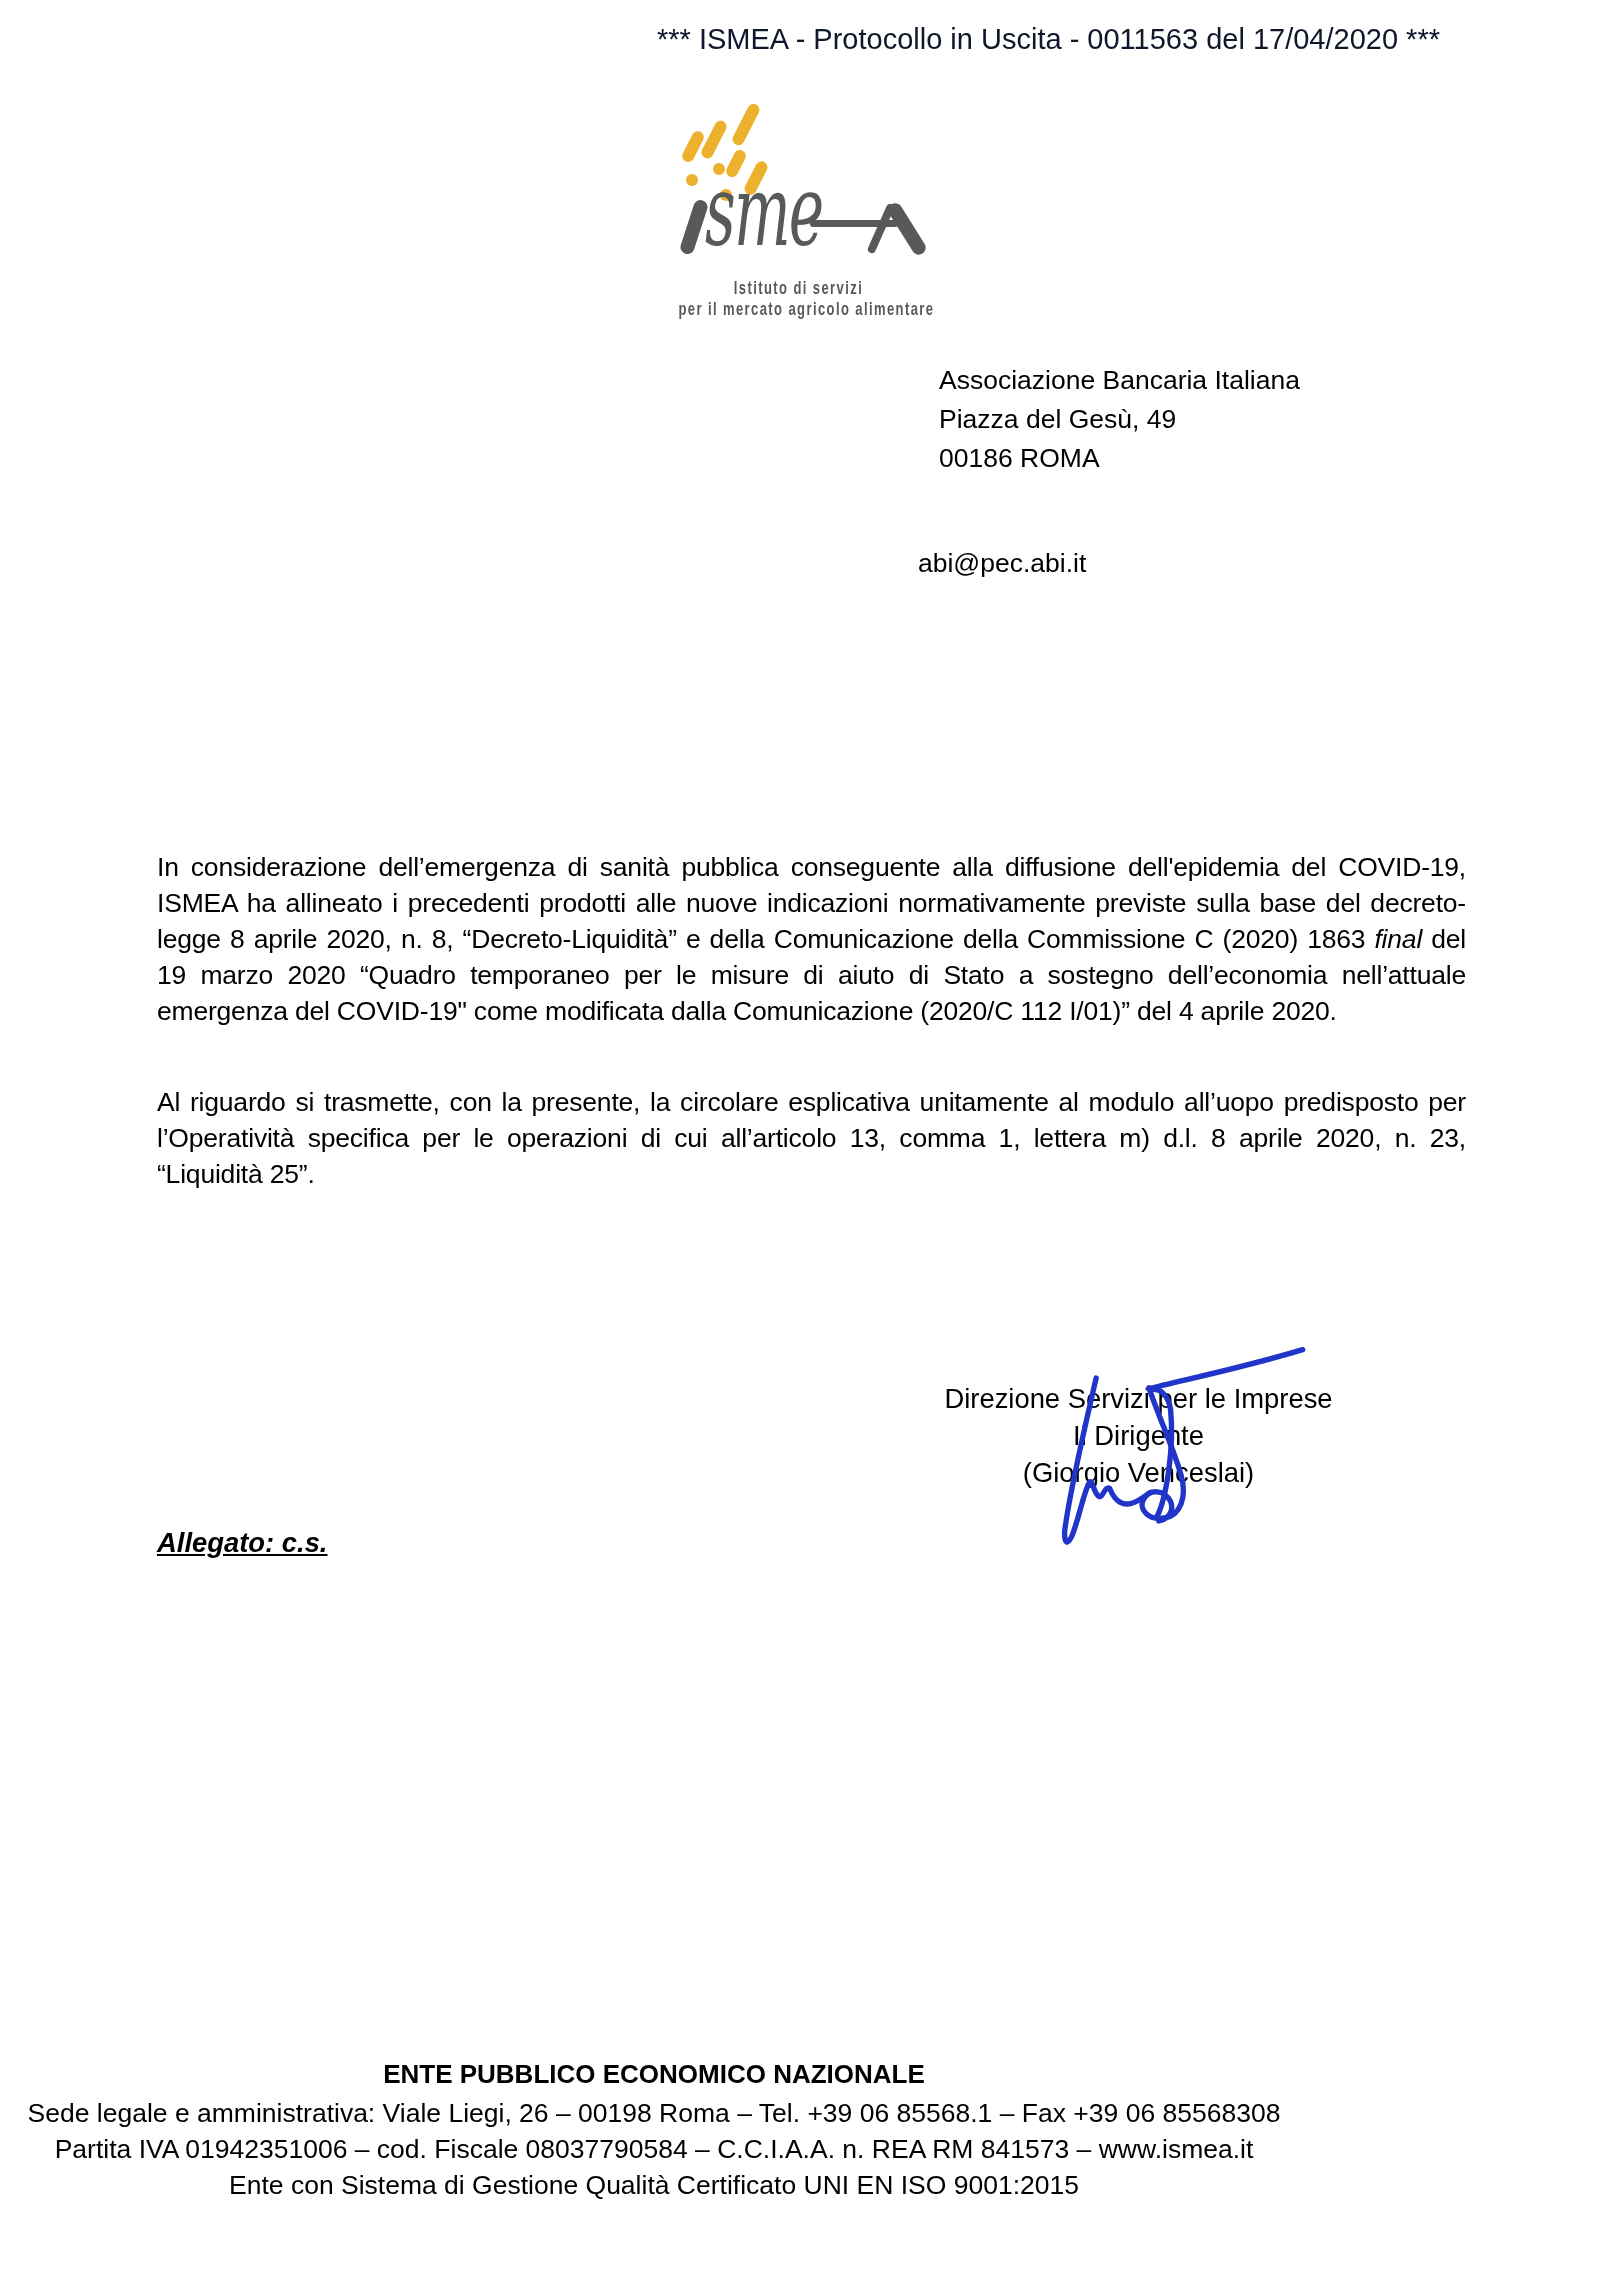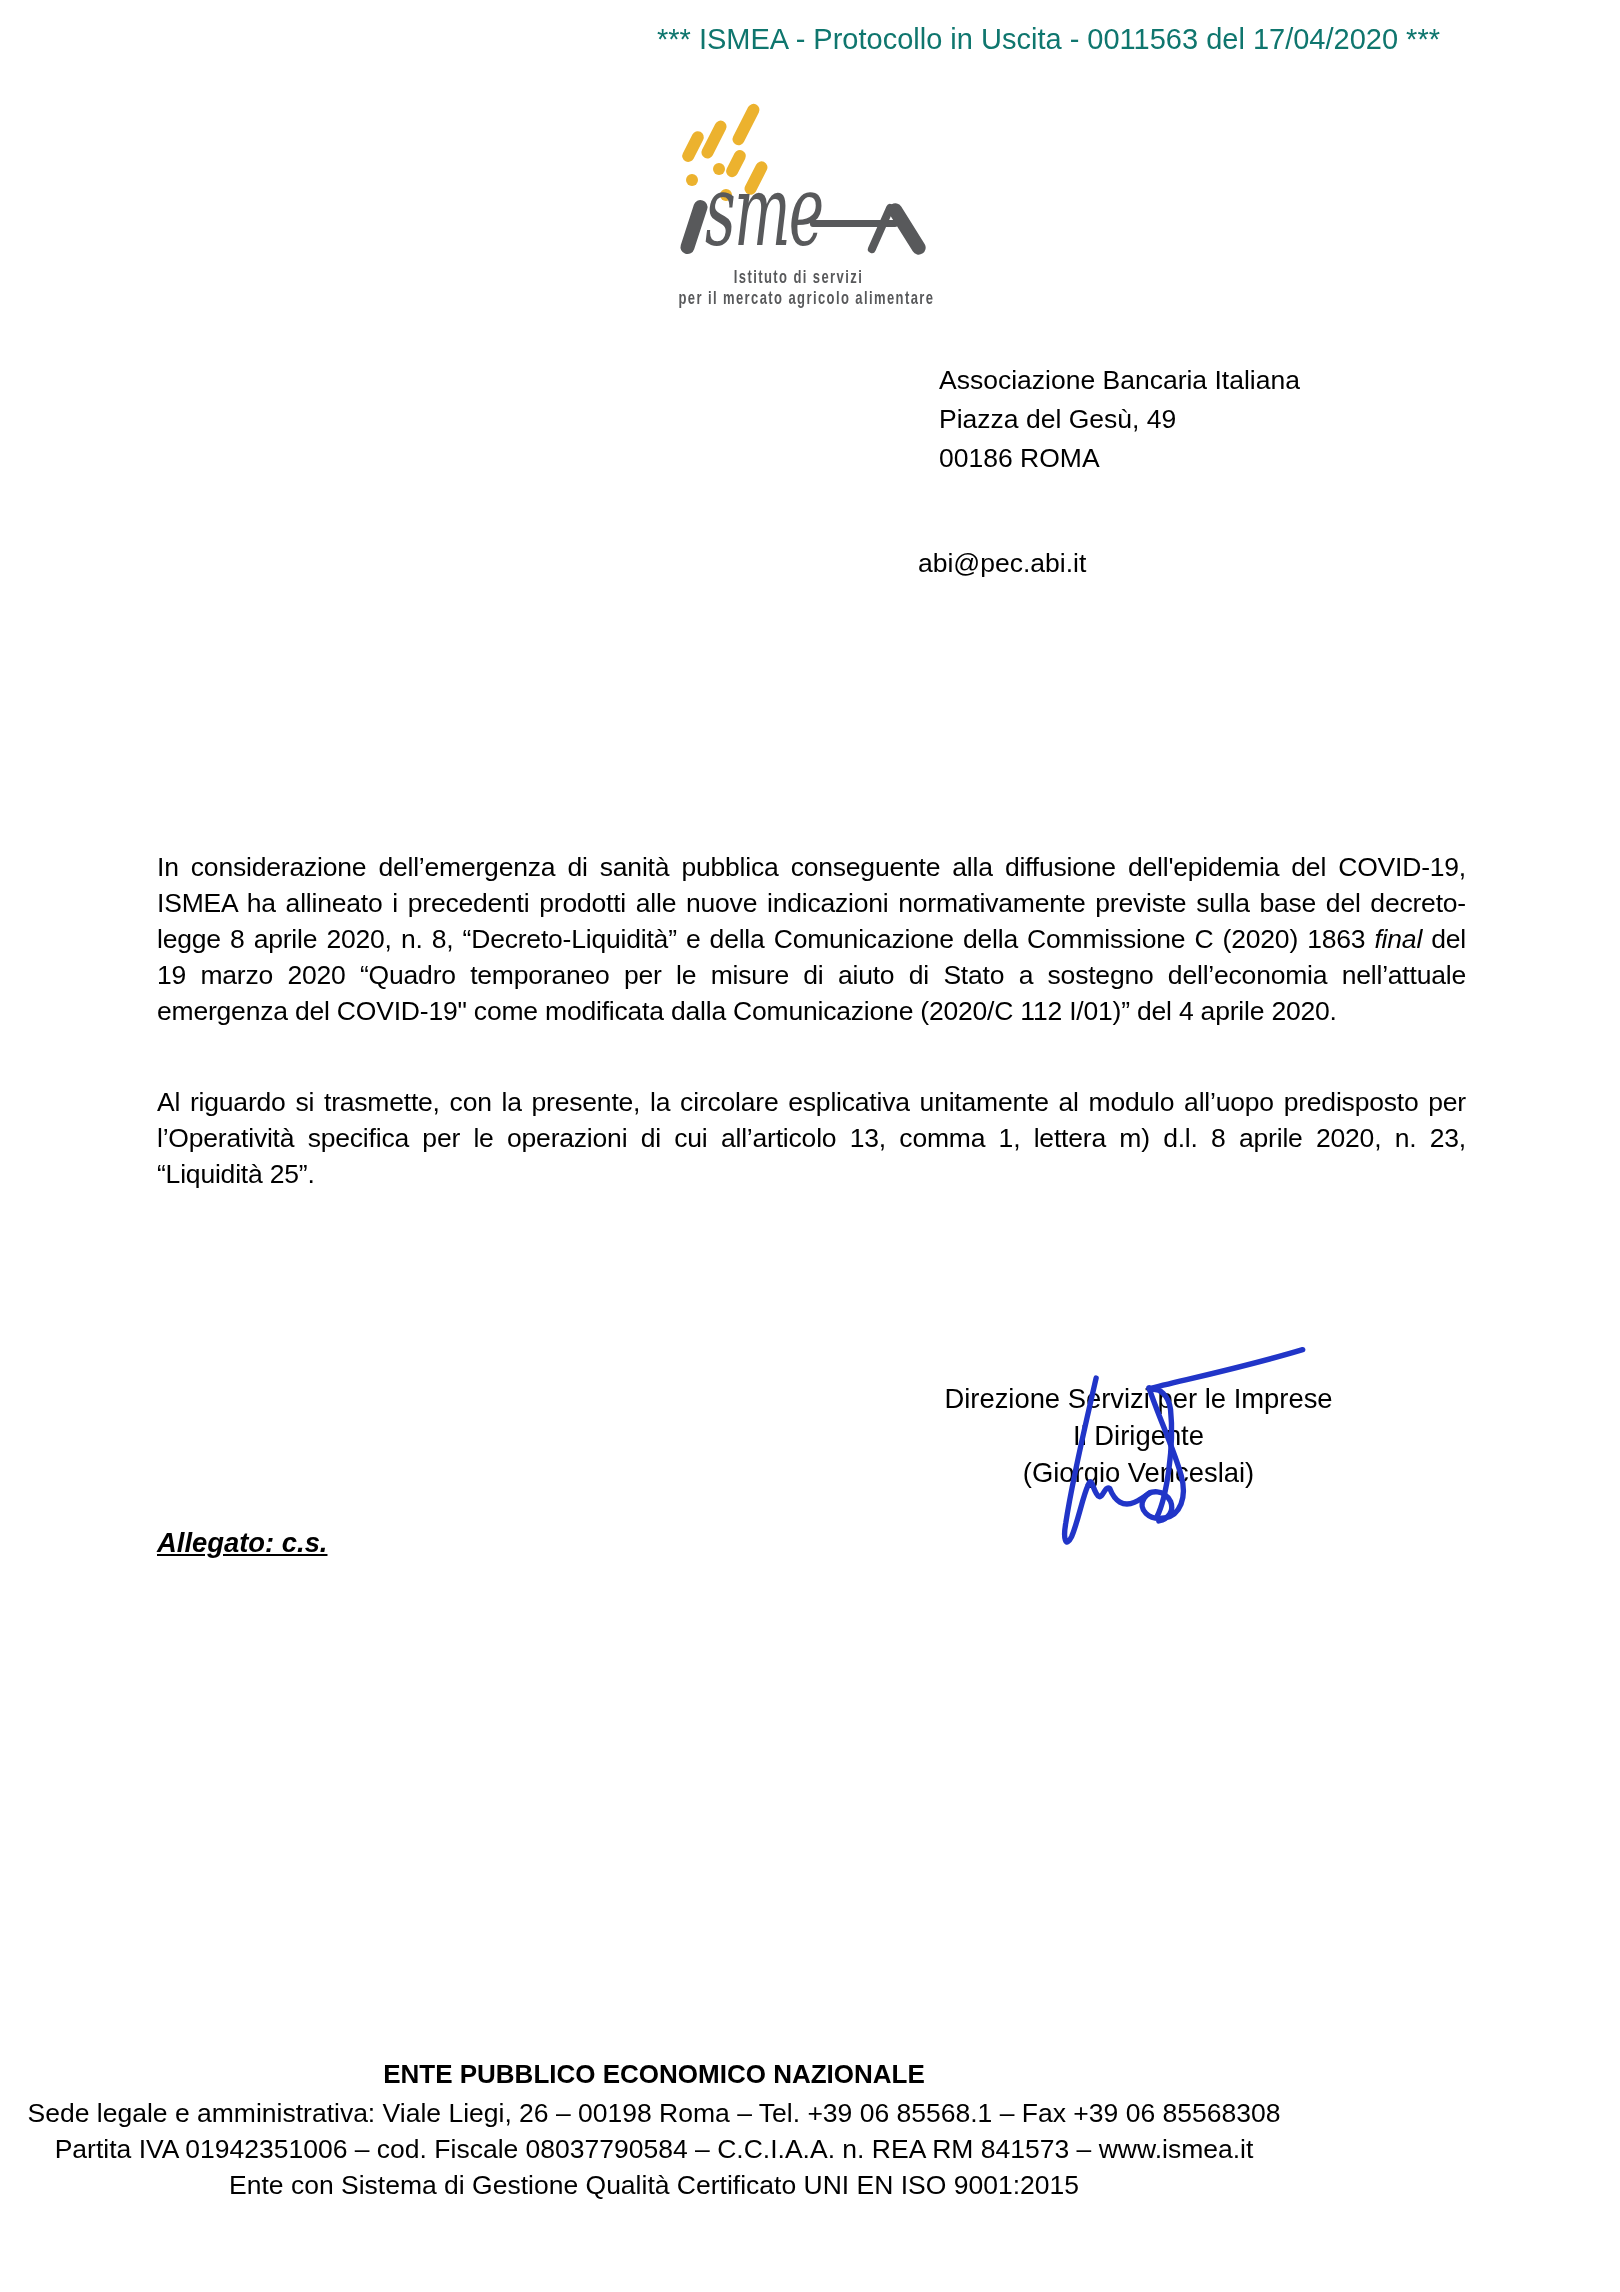--- a/index.html
+++ b/index.html
@@ -10,21 +10,21 @@
     font-family:"Liberation Sans", sans-serif;
     color:#000;
     overflow:hidden;
   }
   .abs{position:absolute;}
 
   .protocol-header{
     left:529px;top:21.6px;width:1039px;
     text-align:center;
     font-size:29px;line-height:35px;
-    color:#0f766e;
+    color:#0f172a;
   }
 
   
   .logo{left:627px;top:90px;width:343px;height:235px;}
   .grain-bar{
     position:absolute;width:11.8px;border-radius:6.9px;
     background:var(--logo-yellow,#ecb22e);
   }
   .grain-dot{
     position:absolute;width:11.8px;height:11.8px;border-radius:50%;
@@ -33,21 +33,21 @@
   .wm-stroke{position:absolute;background:var(--logo-gray,#58595b);border-radius:6.9px;}
   .wm-text{
     position:absolute;left:78px;top:72px;
     font-family:"DejaVu Serif", serif;
     font-size:98px;line-height:98px;
     color:var(--logo-gray,#58595b);
     transform:scaleX(0.61);transform-origin:left top;
     letter-spacing:-2.9px;white-space:nowrap;
   }
   .logo-tagline{
-    position:absolute;left:0;top:177px;width:343px;text-align:center;
+    position:absolute;left:0;top:188px;width:343px;text-align:center;
   }
   .logo-tagline .tl{
     display:block;
     font-size:18.6px;line-height:20.6px;font-weight:700;
     letter-spacing:2px;color:var(--logo-gray,#58595b);
     transform:scaleX(0.70);transform-origin:center top;
     white-space:nowrap;
   }
 
   

